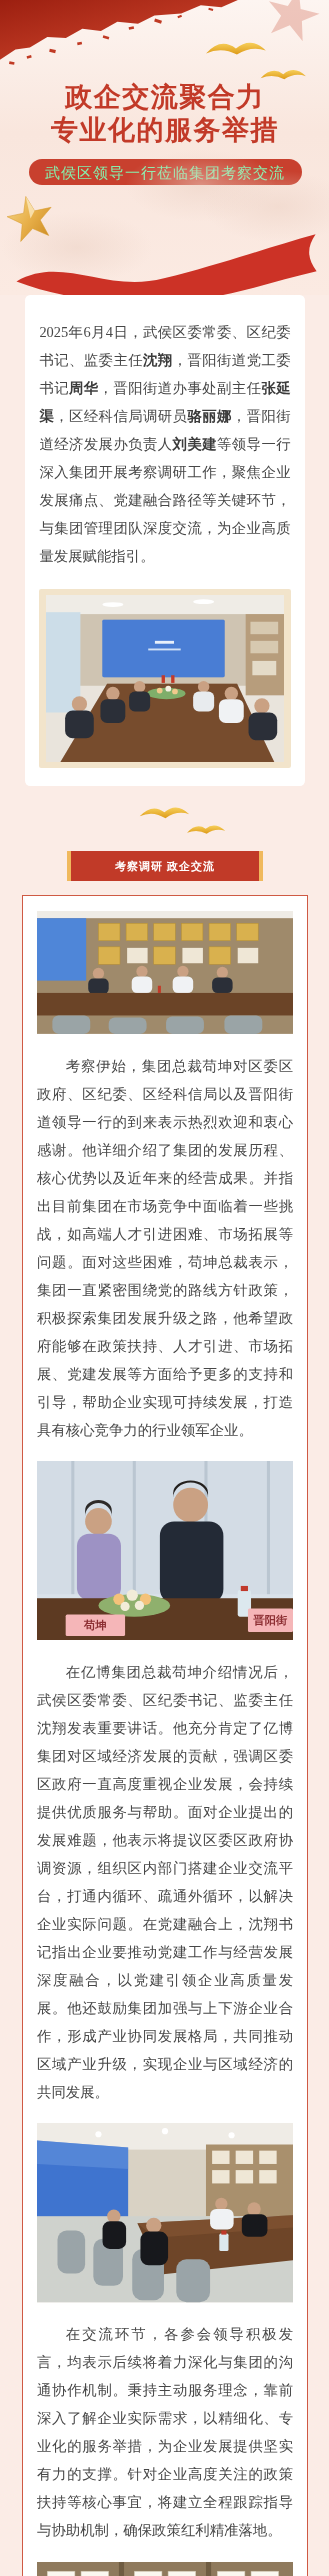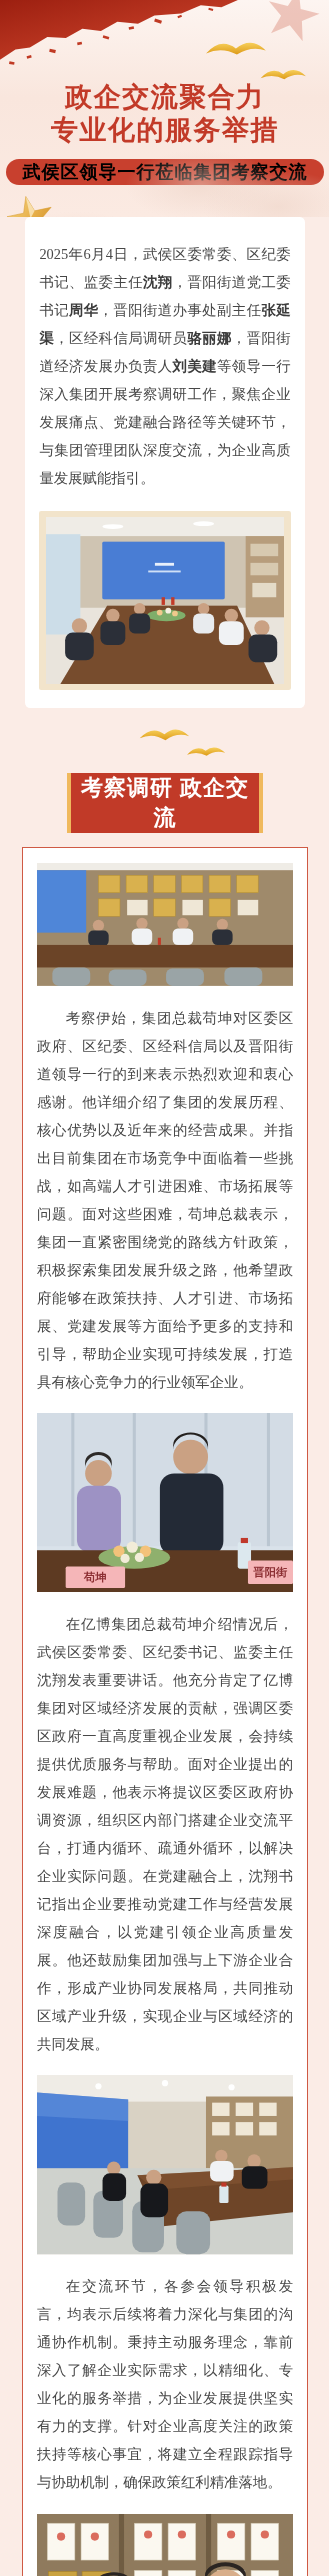--- a/index.html
+++ b/index.html
@@ -1,47 +1,47 @@
 <!DOCTYPE html>
 <html style="font-size:8.2px"><head>
 <meta charset="utf-8">
 <style>
   html,body{margin:0;padding:0;}
   body{width:330px;background:#fbece6;font-family:"Liberation Sans","DejaVu Sans",sans-serif;color:#474747;}
 
   
-  .poster{position:relative;height:217px;overflow:hidden;
+  .poster{position:relative;height:295px;overflow:hidden;
     background:linear-gradient(180deg,#fdf5f1 0%,#f9e6dd 45%,#fbeae2 100%);}
   .poster .mist{position:absolute;width:216px;height:103px;border-radius:50%;
     background:radial-gradient(closest-side,#ecd2c5 0%,rgba(236,210,197,0) 70%);opacity:.55;}
   .m1{left:93px;top:134px;} .m2{left:-31px;top:196px;} .m3{left:170px;top:155px;}
   .brush-svg{position:absolute;left:0;top:0;}
   .ghost-star{position:absolute;right:9.3px;top:-7.2px;opacity:.35;}
   .birds-top{position:absolute;left:205px;top:40px;}
   .title-line{position:relative;text-align:center;color:#c23a28;font-size:27px;font-weight:800;
     line-height:33px;letter-spacing:1.5px;}
   .title-wrap{padding-top:81px;}
-  .subtitle-pill{display:block;width:max-content;margin:12.4px auto 0;background:#c8402e;color:#000000;
-    font-size:18px;font-weight:700;line-height:13.4px;padding:6.2px 16.5px;border-radius:15.5px;letter-spacing:1px;}
+  .subtitle-pill{display:block;width:max-content;margin:12.4px auto 0;background:#c8402e;color:#86efac;
+    font-size:15px;font-weight:400;line-height:13.4px;padding:6.2px 16.5px;border-radius:15.5px;letter-spacing:1px;}
   .gold-star{position:absolute;left:7.2px;top:195px;}
   .ribbon-svg{position:absolute;left:0;top:221px;}
 
   
   .card1{margin:0 25px;background:#fff;border-radius:5.2px;padding:23px 14.4px 17.5px;font-family:Liberation Serif, serif;}
   .para{font-size:14.4px;line-height:28px;text-align:justify;margin:0;color:#474747;}
   .para b{font-weight:800;color:#3c3c3c;}
   .photo-frame{margin-top:18.5px;background:#f2e4cb;padding:6.2px;border-radius:2.1px;}
   .photo{display:block;width:100%;height:auto;}
 
   
   .birds-mid{display:flex;justify-content:center;padding:20.6px 0 7.2px;}
   .birds-mid svg{transform:translateX(18.5px);}
   .banner{position:relative;width:188px;margin:4.1px auto 13.4px;background:#c13a28;
     border-left:4.6px solid #f0b95d;border-right:4.6px solid #f0b95d;}
-  .banner-text{color:#fff;text-align:center;font-size:22px;font-weight:800;line-height:30px;letter-spacing:1px;}
+  .banner-text{color:#fff;text-align:center;font-size:11px;font-weight:800;line-height:30px;letter-spacing:1px;}
 
   
   .main-box{margin:0 21.6px;background:#fff;border:1.5px solid #cf5a44;padding:13.4px 14.4px 24px;}
   .main-box .para{text-indent:2em;margin:17px 0;}
   .main-box .photo{margin:17.5px 0;}
   .main-box .photo:first-child{margin-top:2.1px;}
   .nameplate{fill:#f5b6b8;} .nameplate-text{fill:#8c2f33;font-size:22px;font-weight:700;}
 </style>
 </head>
 <body>

